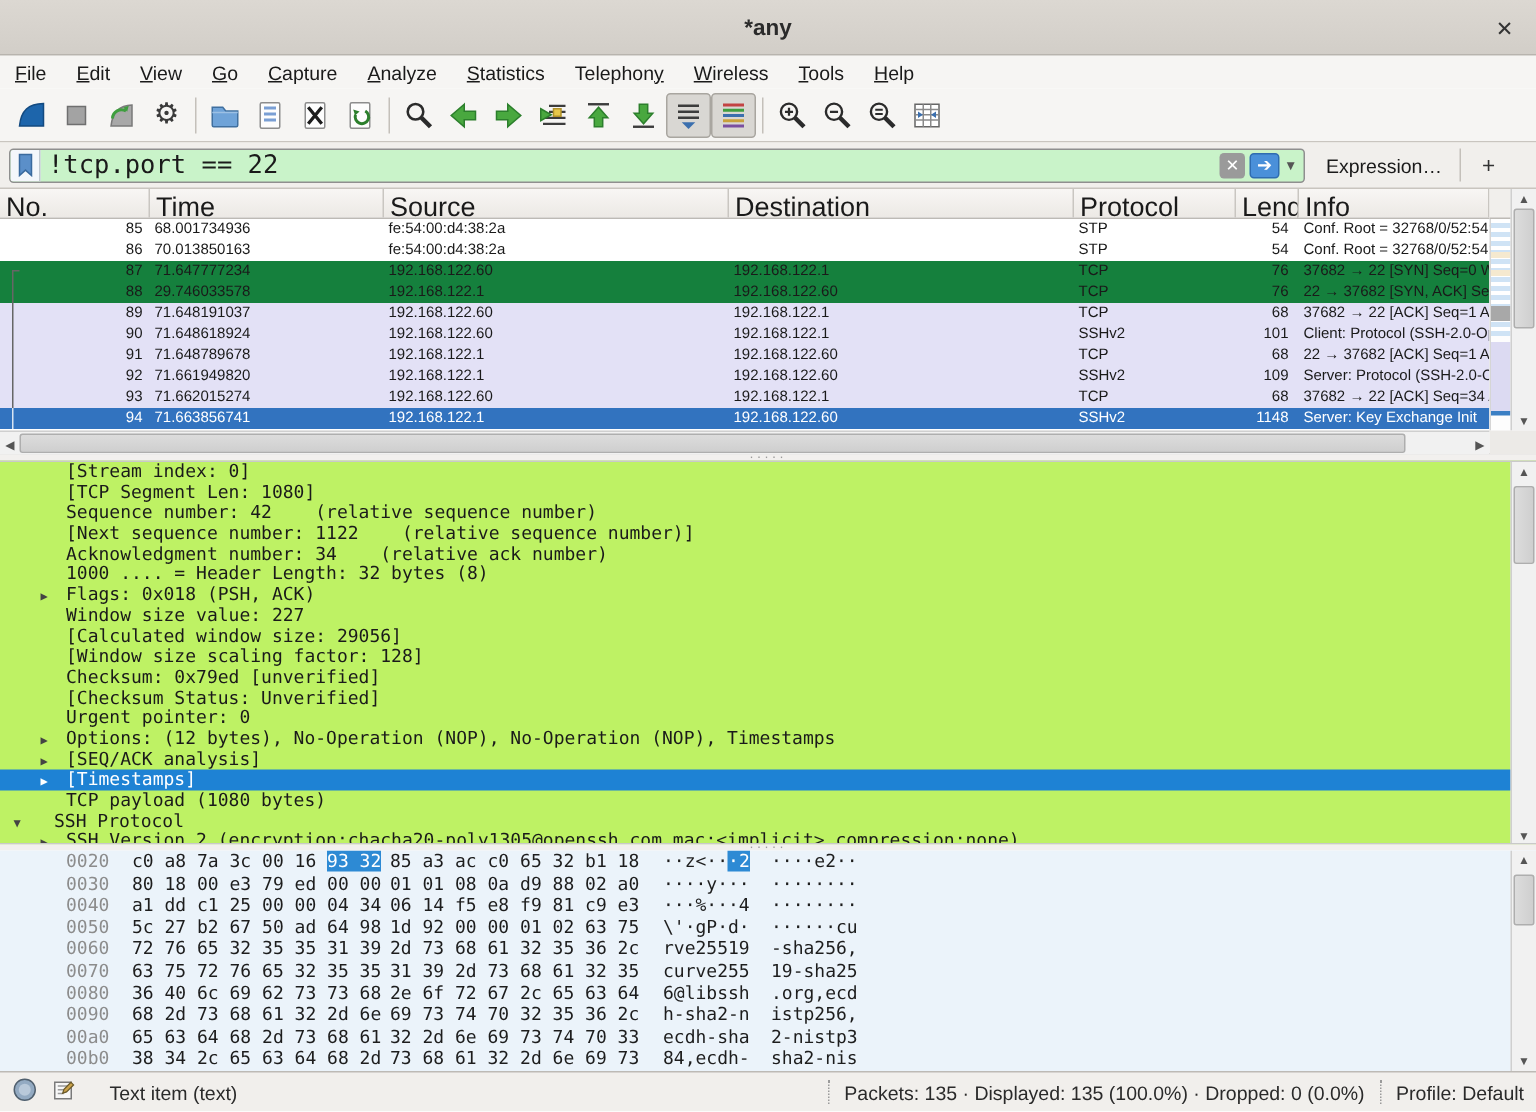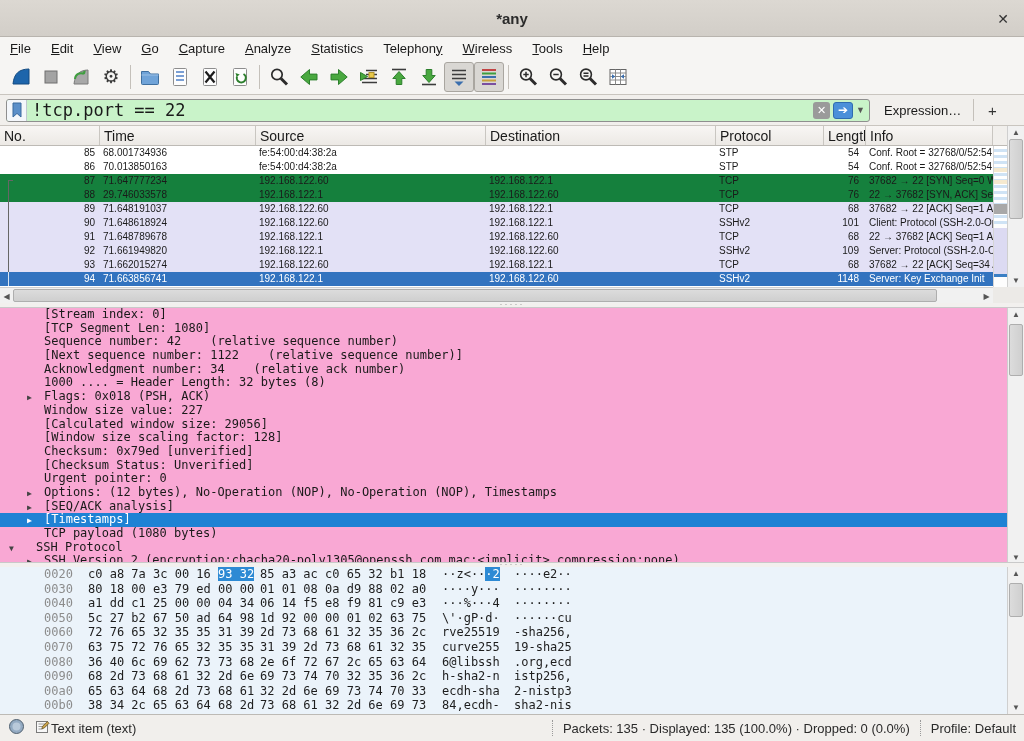--- a/index.html
+++ b/index.html
@@ -44,21 +44,21 @@
   .fi-caret { font-size:9px; color:#555; margin-right:4px; }
   .expr-label { font-size:13px; margin-left:14px; }
   .fb-sep { width:1px; height:22px; background:#c4c0ba; margin:0 9px 0 12px; }
   .fb-plus { font-size:15px; color:#333; width:18px; text-align:center; }
 
   
   .packetlist { position:relative; height:177px; border-bottom:1px solid #b9b9b9; }
   .pl-grid { display:grid; grid-template-columns:100px 156px 230px 230px 108px 42px 1fr; }
   .pl-header { position:absolute; left:0; top:0; width:993px; height:20px;
     background:linear-gradient(#f8f6f4,#ecE9e5); border-bottom:1px solid #bdbab5;
-    font-size:14px; color:#1a1a1a; }
+    font-size:18px; color:#1a1a1a; }
   .pl-header .hcell { border-right:1px solid #c9c6c1; padding:2px 0 0 4px; overflow:hidden; white-space:nowrap; }
   .pl-hcorner { position:absolute; left:993px; top:0; width:31px; height:20px;
     background:#f1efec; border-bottom:1px solid #bdbab5; }
   .pl-rows { position:absolute; left:0; top:20px; width:993px; height:141px; overflow:hidden;
     font-family:Liberation Sans, sans-serif; font-size:10px; background:#fff; }
   .prow { height:14px; line-height:14px; white-space:pre; position:relative; }
   .prow > span { overflow:hidden; }
   .cell-no { text-align:right; padding-right:5px; }
   .cell-len { text-align:right; padding-right:7px; }
   .cell-time,.cell-src,.cell-dst,.cell-proto,.cell-info { padding-left:3px; }
@@ -98,21 +98,21 @@
     background:linear-gradient(#dcdcdc,#cfcfcf); border:1px solid #aeaeae; border-radius:2px; }
   .pl-corner { position:absolute; left:993px; top:161px; width:31px; height:16px; background:#eceae7; }
 
   
   .splitter { height:4px; background:#f2f0ee; position:relative; }
   .splitter:after { content:"·····"; position:absolute; left:50%; top:-4px; transform:translateX(-50%);
     color:#9a9a9a; font-size:9px; letter-spacing:2px; }
 
   
   .details { position:relative; height:256px; border-top:1px solid #c9c9c9; border-bottom:1px solid #c9c9c9;
-    background:#f9a8d4; overflow:hidden; }
+    background:#bef264; overflow:hidden; }
   .dt-content { position:absolute; left:0; top:0; width:1008px; height:100%; overflow:hidden;
     font-family:"DejaVu Sans Mono", monospace; font-size:12px; }
   .dline { height:13.7px; line-height:13.7px; white-space:pre; position:relative; }
   .dline .darrow { position:absolute; font-size:8px; color:#444; top:1px; }
   .dline.i0 .darrow { left:9px; } .dline.i1 .darrow { left:27px; }
   .dline .dtext { position:absolute; top:0; }
   .dline.i0 .dtext { left:25px;margin-left:11px; } .dline.i1 .dtext { left:44px; }
   .dline.dsel { background:#1e82d4; color:#fff; }
   .dline.dsel .darrow { color:#fff; }
   .dt-vscroll { top:0; height:256px; }
@@ -128,21 +128,21 @@
   .hx1 { left:52px; } .hx2 { left:224px; } .hxa1 { left:406px; } .hxa2 { left:478px; }
   .hxhl { background:#2d8ad4; color:#fff; }
   .hxhl:empty { display:none; }
   .hx-vscroll { top:0; height:147px; }
   .hx-vthumb { top:16px; height:34px; }
 
   
   .statusbar { height:27px; background:#f1efec; border-top:1px solid #bdbab5;
     display:flex; align-items:center; font-size:13px; color:#2a2a2a; }
   .sb-expert { margin-left:8px; } .sb-comment { margin-left:10px; }
-  .sb-item { }
+  .sb-item { margin-left:22px; }
   .sb-right { margin-left:auto; display:flex; align-items:center; }
   .sb-sep { width:1px; height:16px; border-left:1px dotted #9a9a9a; margin:0 10px; }
   .sb-profile { margin-right:8px; }
 </style>
 </head>
 <body>
 
 <div class="titlebar">
   <span class="title">*any</span>
   <span class="closebtn">✕</span>

